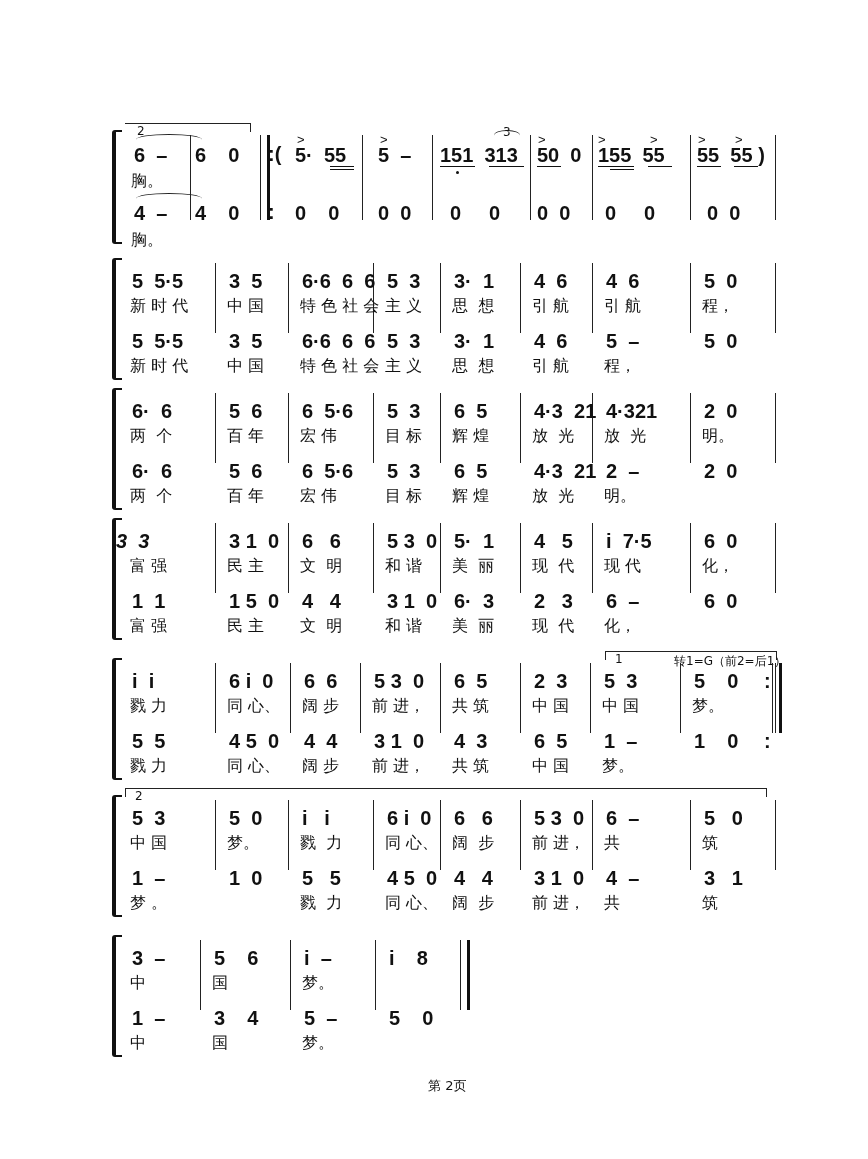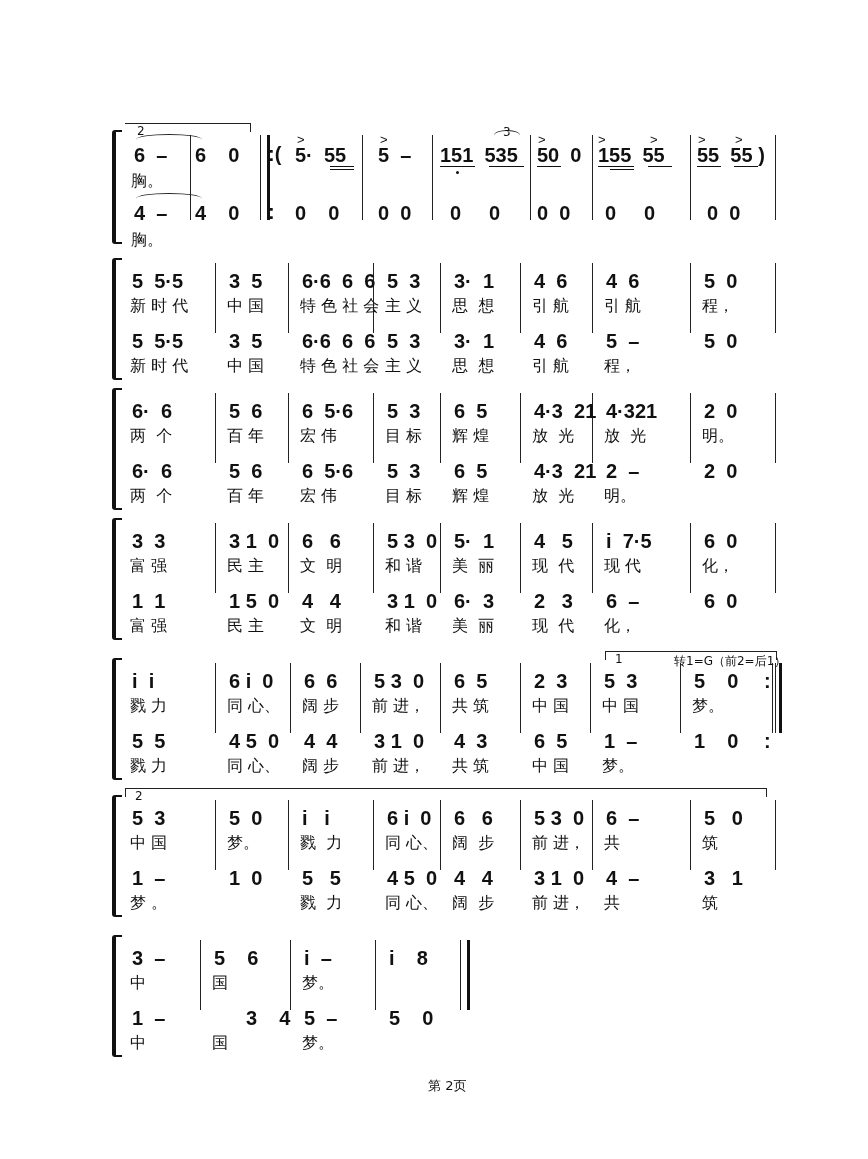--- a/index.html
+++ b/index.html
@@ -37,21 +37,21 @@
   <div class="dbar" style="top:135px;height:85px;left:260px;"></div>
   <div class="rep" style="top:144px;left:268px;">:(</div>
   <div class="accent" style="top:133px;left:297px;">&gt;</div>
   <div class="n" style="top:145px;left:295px;">5·  55</div>
   <div class="ul" style="top:166px;left:330px;width:24px;"></div>
   <div class="ul" style="top:169px;left:330px;width:24px;"></div>
   <div class="bar" style="top:135px;height:85px;left:362px;"></div>
   <div class="accent" style="top:133px;left:380px;">&gt;</div>
   <div class="n" style="top:145px;left:378px;">5  –</div>
   <div class="bar" style="top:135px;height:85px;left:432px;"></div>
-  <div class="n" style="top:145px;left:440px;">151  535</div>
+  <div class="n" style="top:145px;left:440px;">151  313</div>
   <div class="ul" style="top:166px;left:440px;width:35px;"></div>
   <div class="dot" style="top:171px;left:456px;"></div>
   <div class="ul" style="top:166px;left:489px;width:35px;"></div>
   <div class="slur" style="top:130px;left:494px;width:26px;"></div>
   <div class="small" style="top:126px;left:503px;">3</div>
   <div class="bar" style="top:135px;height:85px;left:530px;"></div>
   <div class="accent" style="top:133px;left:538px;">&gt;</div>
   <div class="n" style="top:145px;left:537px;">50  0</div>
   <div class="ul" style="top:166px;left:537px;width:24px;"></div>
   <div class="bar" style="top:135px;height:85px;left:592px;"></div>
@@ -173,21 +173,21 @@
     <div class="sys" style="top: 0px;">
       <div class="brace" style="top: 518px; height: 118px;"></div>
       <div class="bar" style="top: 523px; height: 70px; left: 215px;"></div>
       <div class="bar" style="top: 523px; height: 70px; left: 288px;"></div>
       <div class="bar" style="top: 523px; height: 70px; left: 373px;"></div>
       <div class="bar" style="top: 523px; height: 70px; left: 440px;"></div>
       <div class="bar" style="top: 523px; height: 70px; left: 520px;"></div>
       <div class="bar" style="top: 523px; height: 70px; left: 592px;"></div>
       <div class="bar" style="top: 523px; height: 70px; left: 690px;"></div>
       <div class="bar" style="top: 523px; height: 70px; left: 775px;"></div>
-      <div class="n" style="top: 531px; left: 132px;">3  3</div>
+      <div class="n" style="top: 531px; left: 116px; font-style: italic;">3  3</div>
       <div class="n" style="top: 531px; left: 229px;">3 1  0</div>
       <div class="n" style="top: 531px; left: 302px;">6   6</div>
       <div class="n" style="top: 531px; left: 387px;">5 3  0</div>
       <div class="n" style="top: 531px; left: 454px;">5·  1</div>
       <div class="n" style="top: 531px; left: 534px;">4   5</div>
       <div class="n" style="top: 531px; left: 606px;">i  7·5</div>
       <div class="n" style="top: 531px; left: 704px;">6  0</div>
       <div class="ly" style="top: 558px; left: 130px;">富 强</div>
       <div class="ly" style="top: 558px; left: 227px;">民 主</div>
       <div class="ly" style="top: 558px; left: 300px;">文  明</div>
@@ -315,21 +315,21 @@
       <div class="dbar" style="top: 940px; height: 70px; left: 460px;"></div>
       <div class="n" style="top: 948px; left: 132px;">3  –</div>
       <div class="n" style="top: 948px; left: 214px;">5    6</div>
       <div class="n" style="top: 948px; left: 304px;">i  –</div>
       <div class="n" style="top: 948px; left: 389px;">i    8</div>
       <div class="ly" style="top: 975px; left: 130px;">中</div>
       <div class="ly" style="top: 975px; left: 212px;">国</div>
       <div class="ly" style="top: 975px; left: 302px;">梦。</div>
       <div class="ly" style="top: 975px; left: 387px;"></div>
       <div class="n" style="top: 1008px; left: 132px;">1  –</div>
-      <div class="n" style="top: 1008px; left: 214px; margin-left: 32px;">3    4</div>
+      <div class="n" style="top: 1008px; left: 214px;">3    4</div>
       <div class="n" style="top: 1008px; left: 304px;">5  –</div>
       <div class="n" style="top: 1008px; left: 389px;">5    0</div>
       <div class="ly" style="top: 1035px; left: 130px;">中</div>
       <div class="ly" style="top: 1035px; left: 212px;">国</div>
       <div class="ly" style="top: 1035px; left: 302px;">梦。</div>
       <div class="ly" style="top: 1035px; left: 387px;"></div>
     </div>
   </div>
 
 <div class="footer">第 2页</div>

